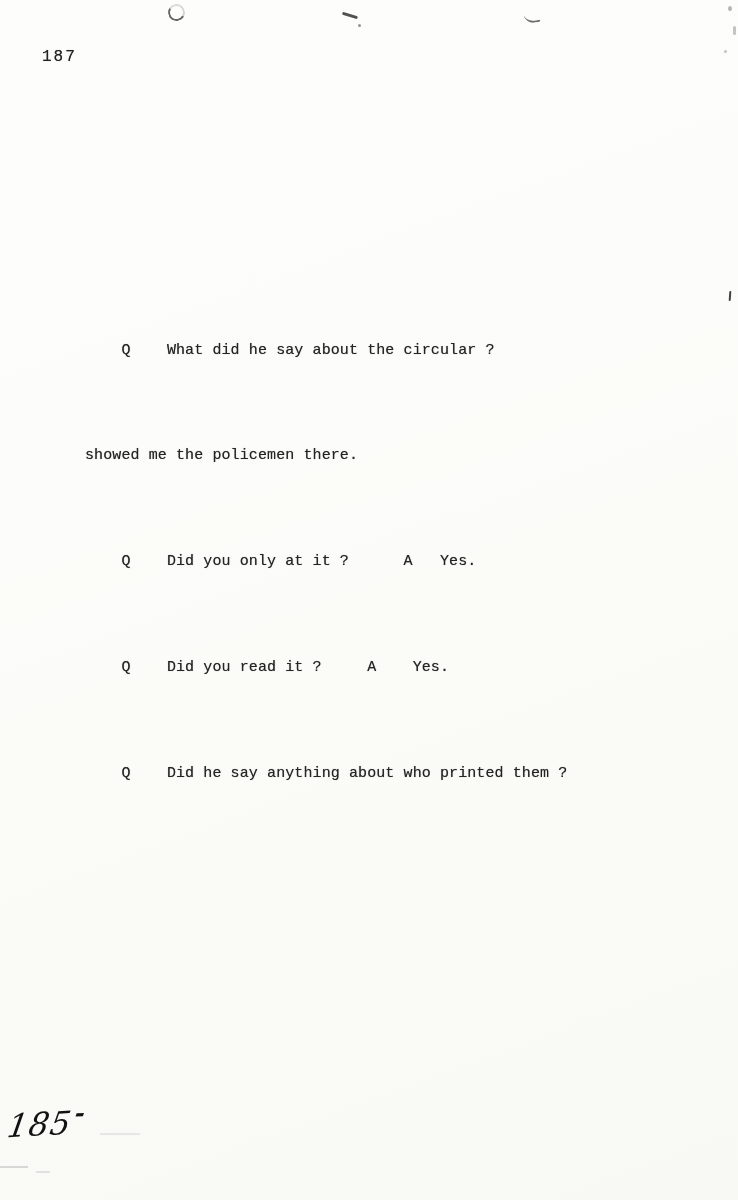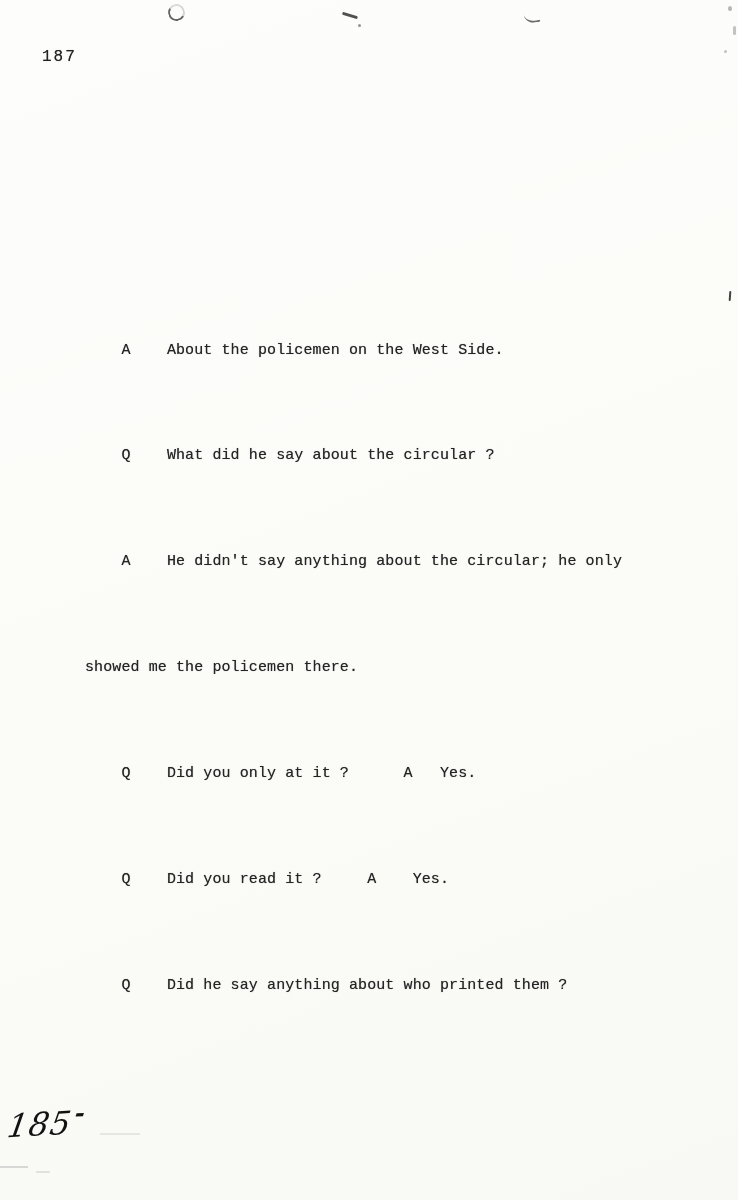--- a/index.html
+++ b/index.html
@@ -94,23 +94,21 @@
   .bottom-streak-3 { left: 100px; top: 1133px; width: 40px; height: 2px; background: #bbb; opacity: .3; }
 </style>
 </head>
 <body>
 
 <div class="paper">
 
   <div class="page-number">187</div>
 
   <div class="transcript">
-    <div>    A    About the policemen on the West Side.</div>
     <div>    Q    What did he say about the circular ?</div>
-    <div>    A    He didn't say anything about the circular; he only</div>
     <div>showed me the policemen there.</div>
     <div>    Q    Did you only at it ?      A   Yes.</div>
     <div>    Q    Did you read it ?     A    Yes.</div>
     <div>    Q    Did he say anything about who printed them ?</div>
     
     
     
     
     
     

